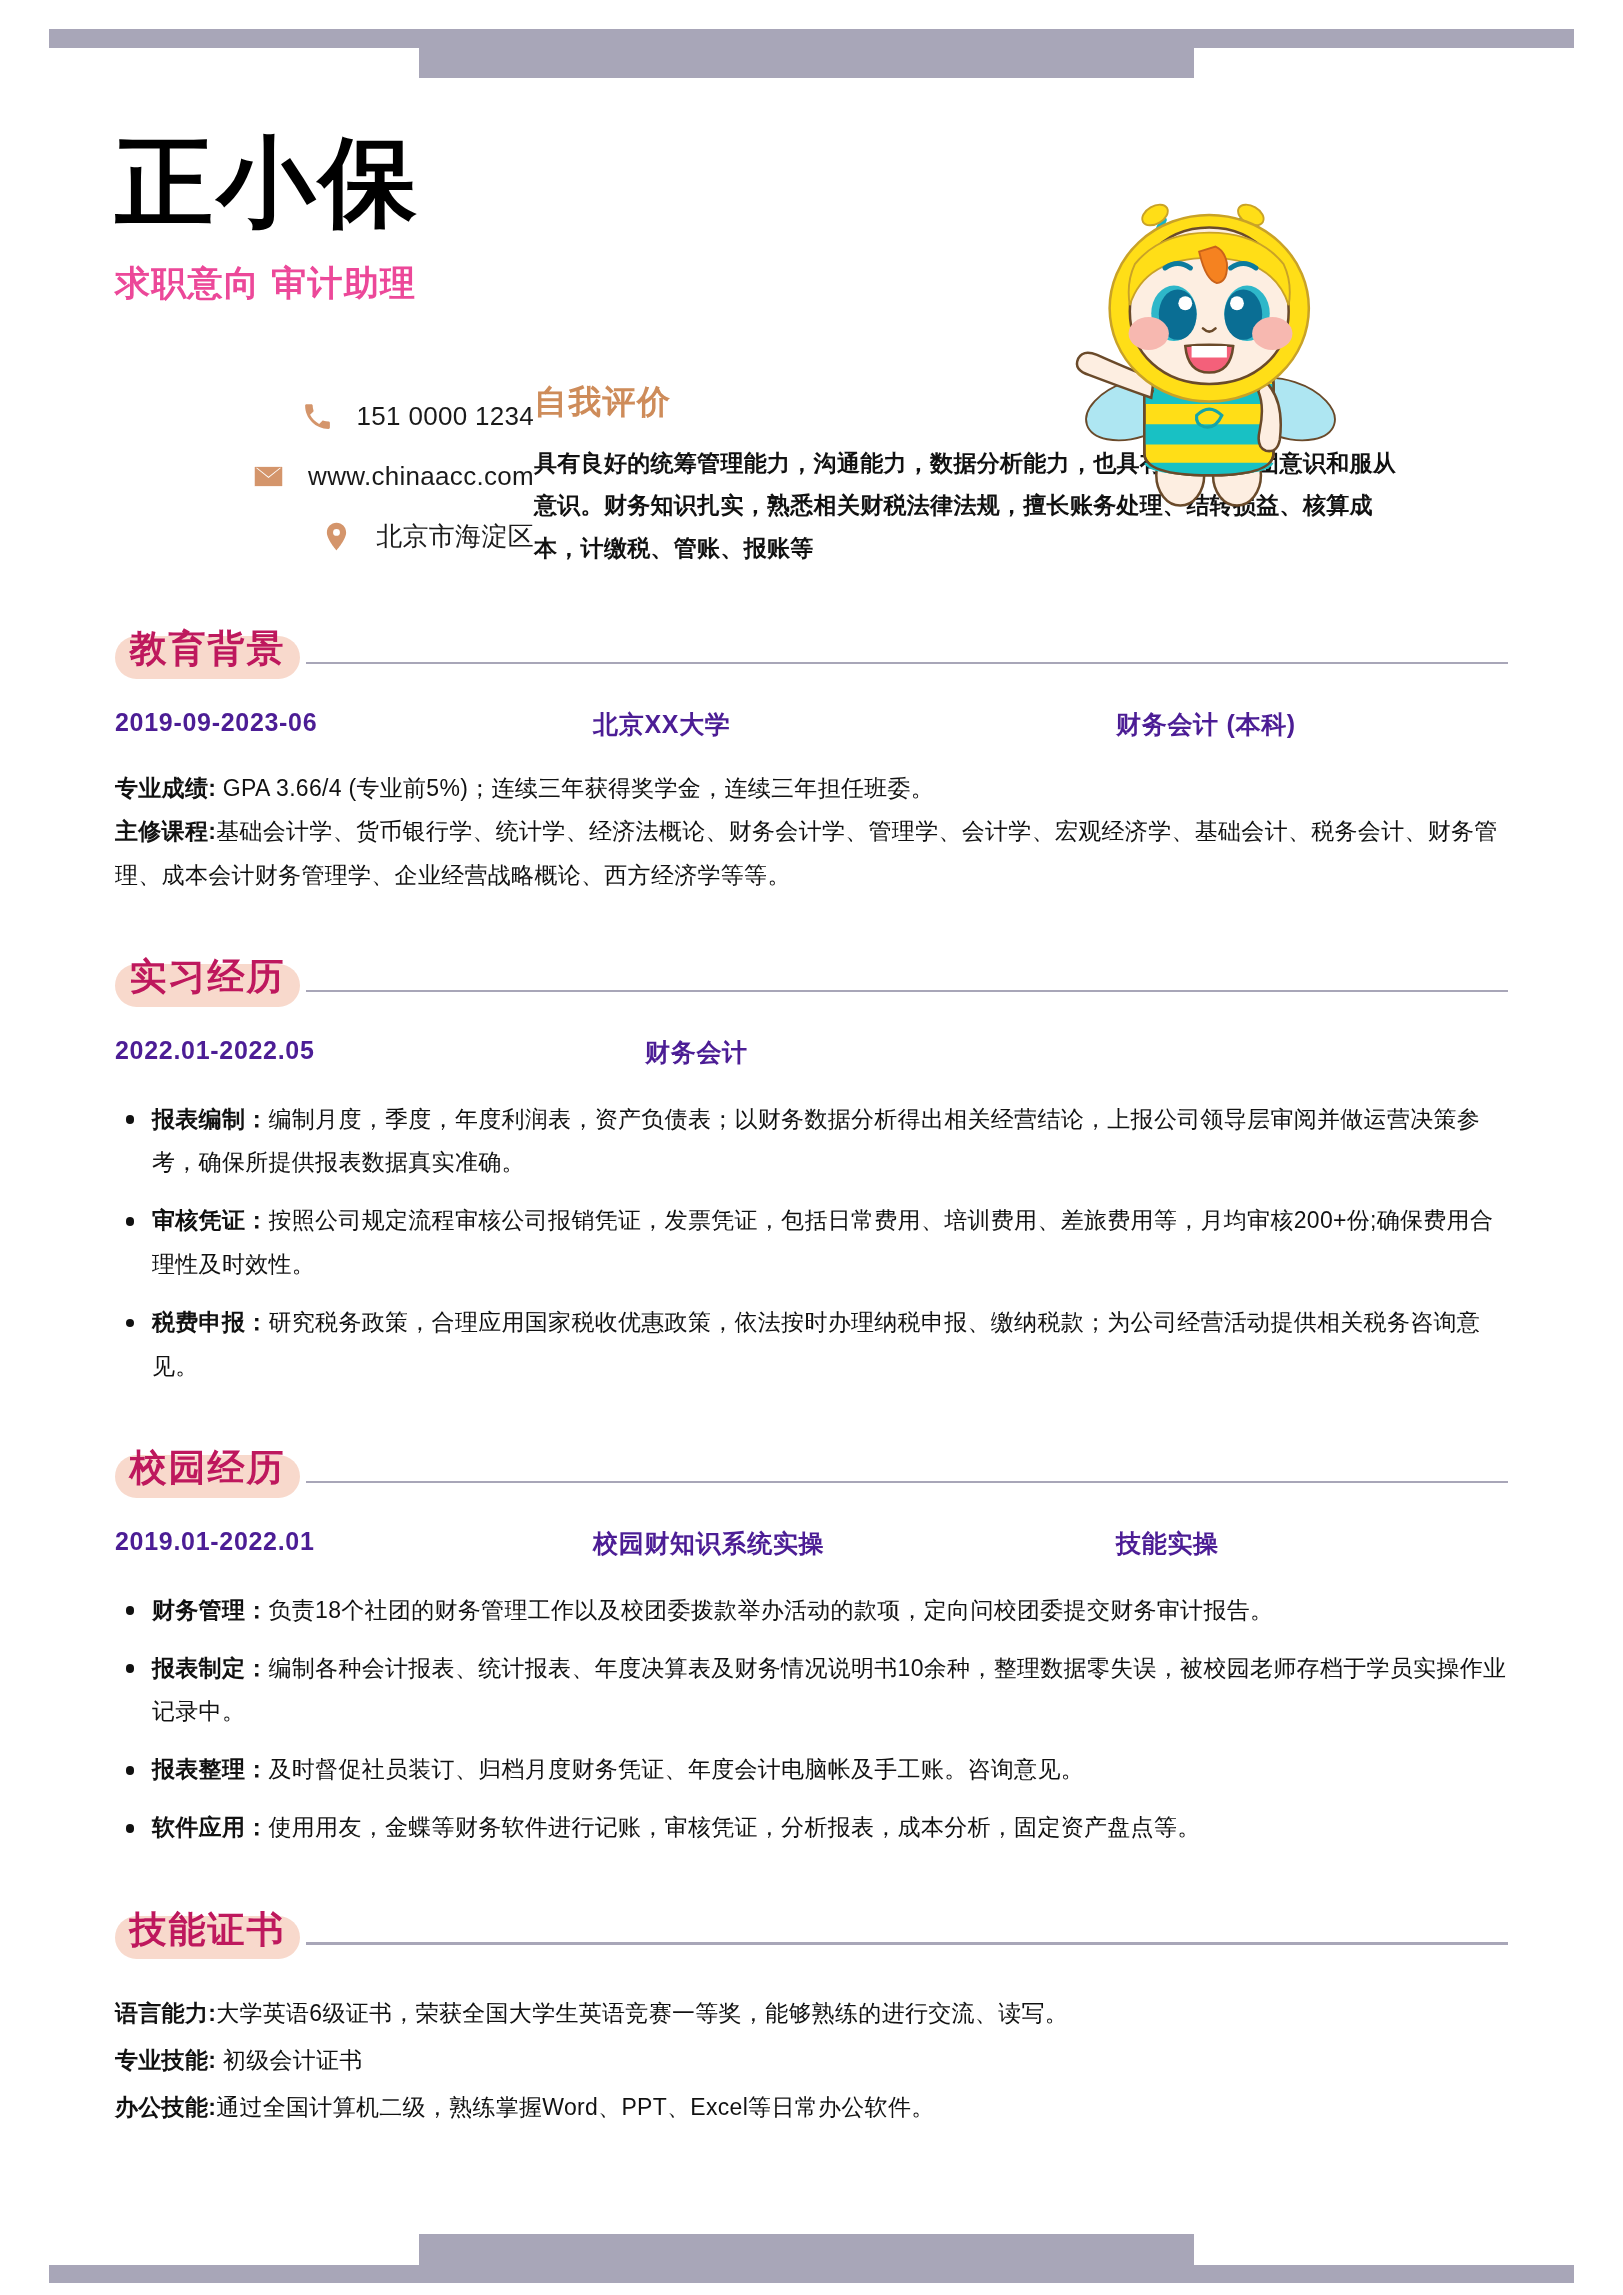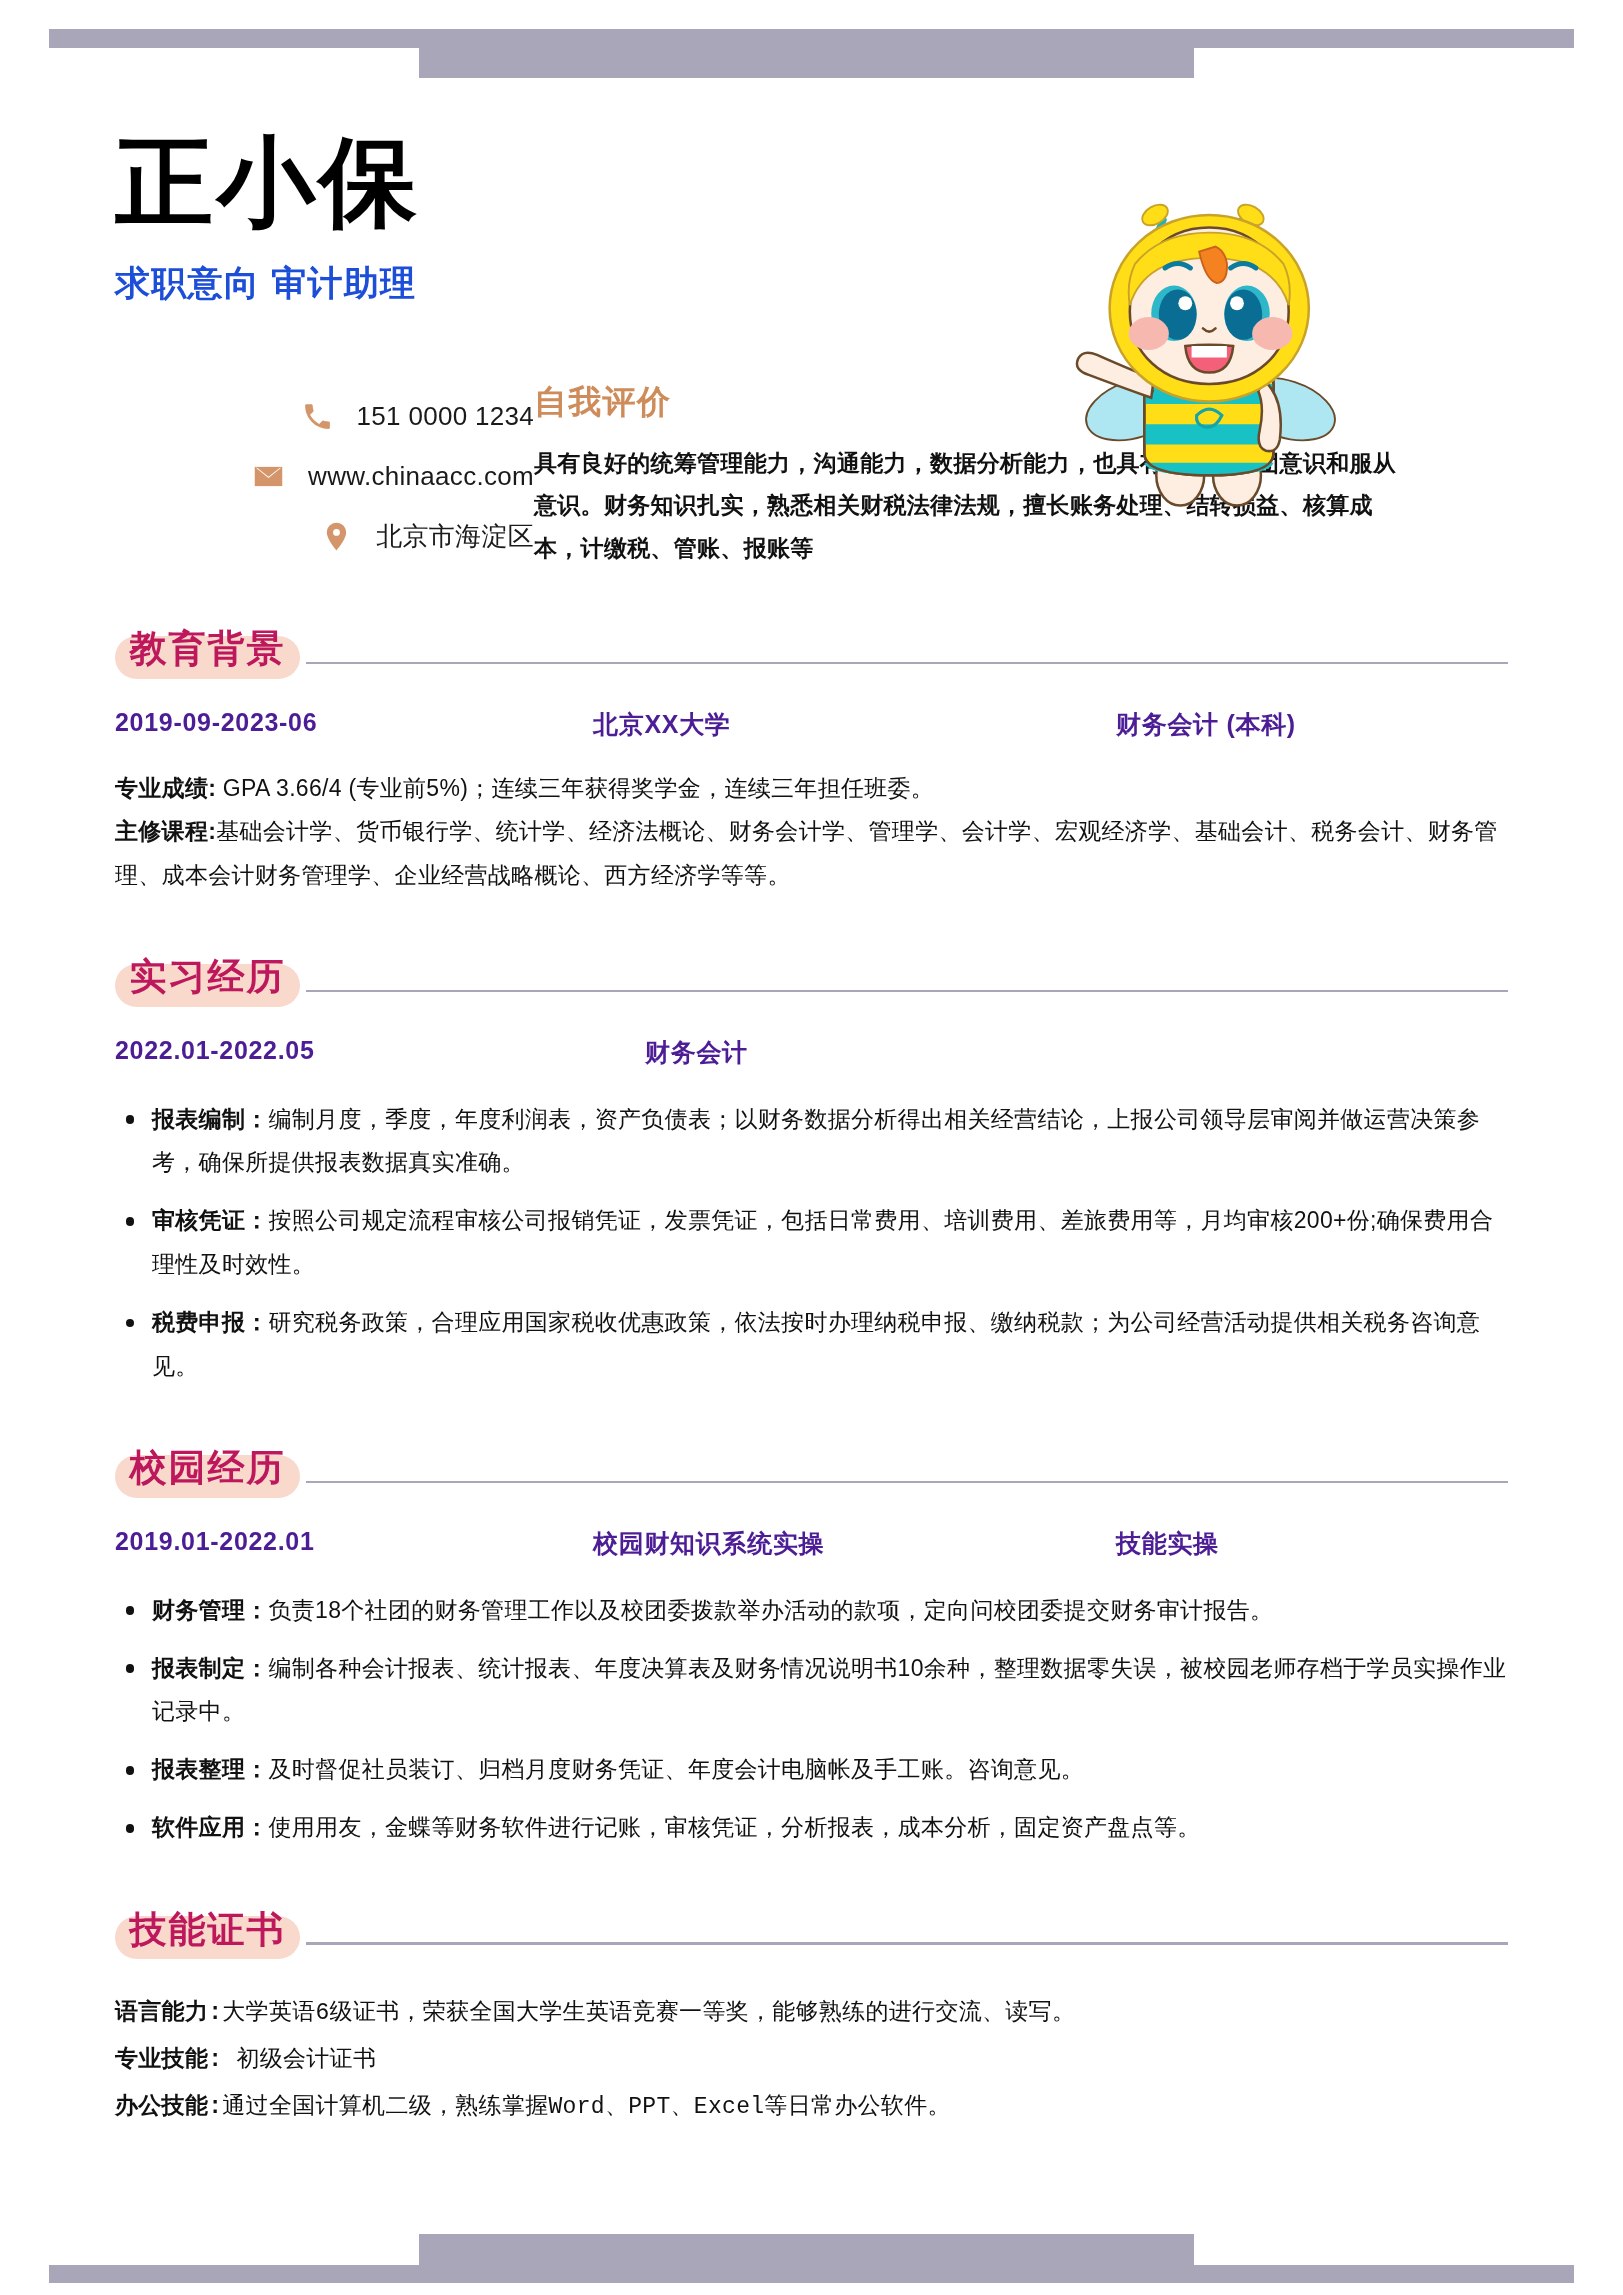--- a/index.html
+++ b/index.html
@@ -60,21 +60,21 @@
     font-weight: 700;
     letter-spacing: 3.9px;
     color: #000;
     line-height: 1.05;
   }
   .intent {
     margin-top: 26px;
     font-size: 35px;
     font-weight: 700;
     letter-spacing: 1.3px;
-    color: #1d4ed8;
+    color: #ec4899;
   }
 
   
   .mascot {
     position: absolute;
     right: 121px;
     top: 157px;
     width: 353px;
     height: 353px;
   }
@@ -202,21 +202,20 @@
     background: #111;
   }
   .bullets li b { font-weight: 700; }
 
   .skill-lines { margin-top: 31px; }
   .skill-line {
     font-size: 23px;
     line-height: 2.05;
     color: #111;
     letter-spacing: 0.3px;
-    font-family: Liberation Mono, monospace;
   }
   .skill-line b { font-weight: 700; }
 </style>
 </head>
 <body>
 
 <div class="bar-wrap bar-top">
   <div class="bar-line"></div>
   <div class="bar-block"></div>
 </div>

